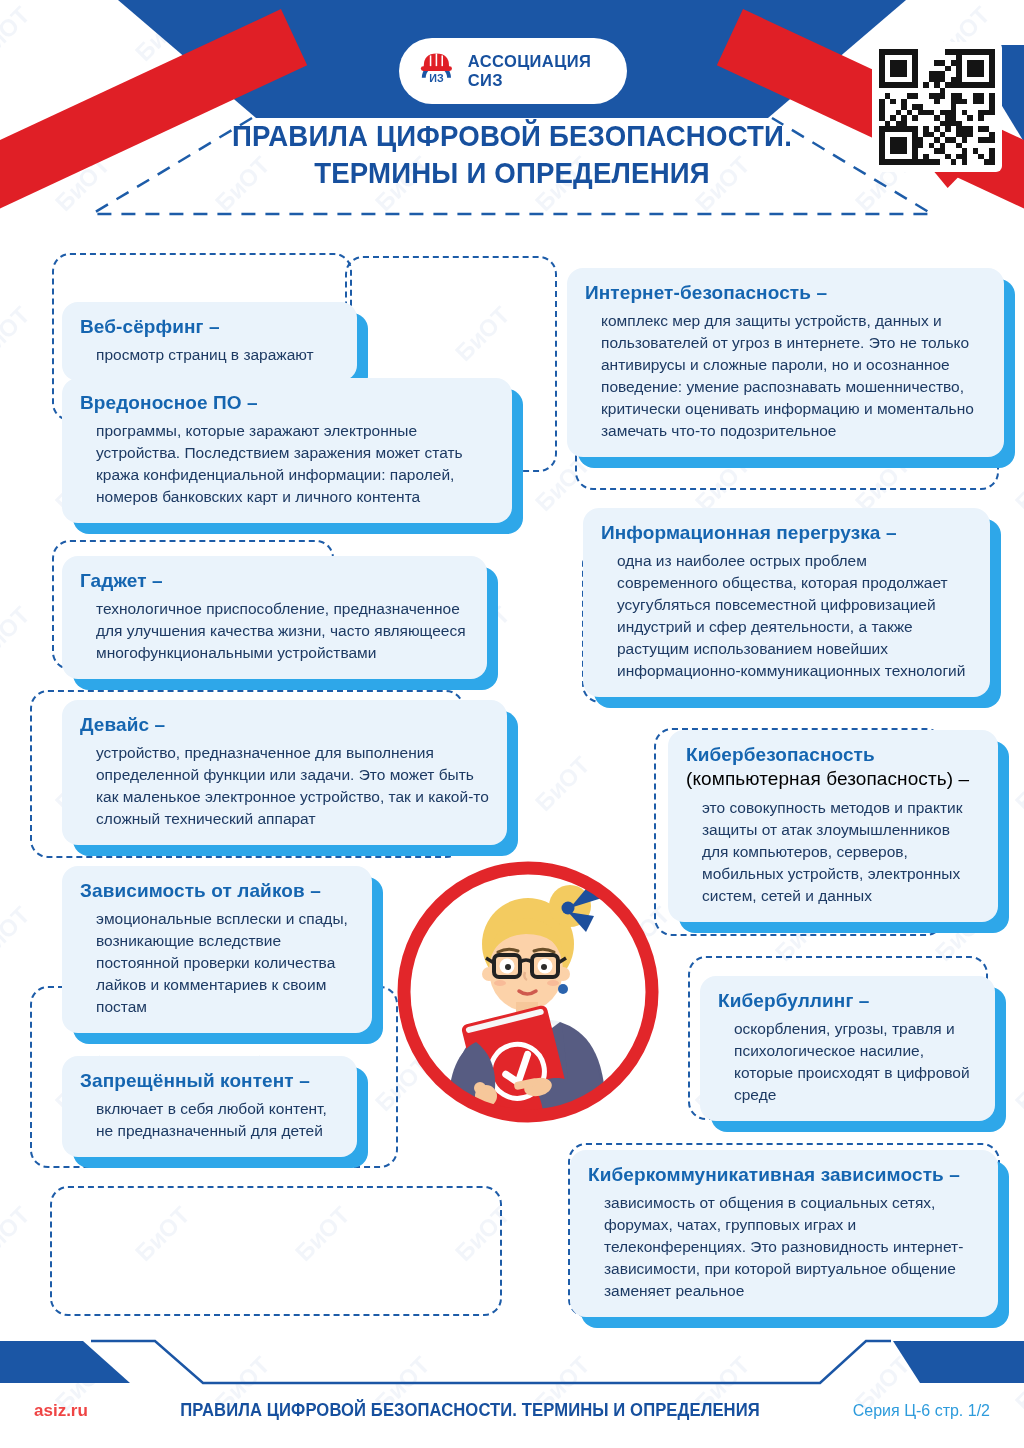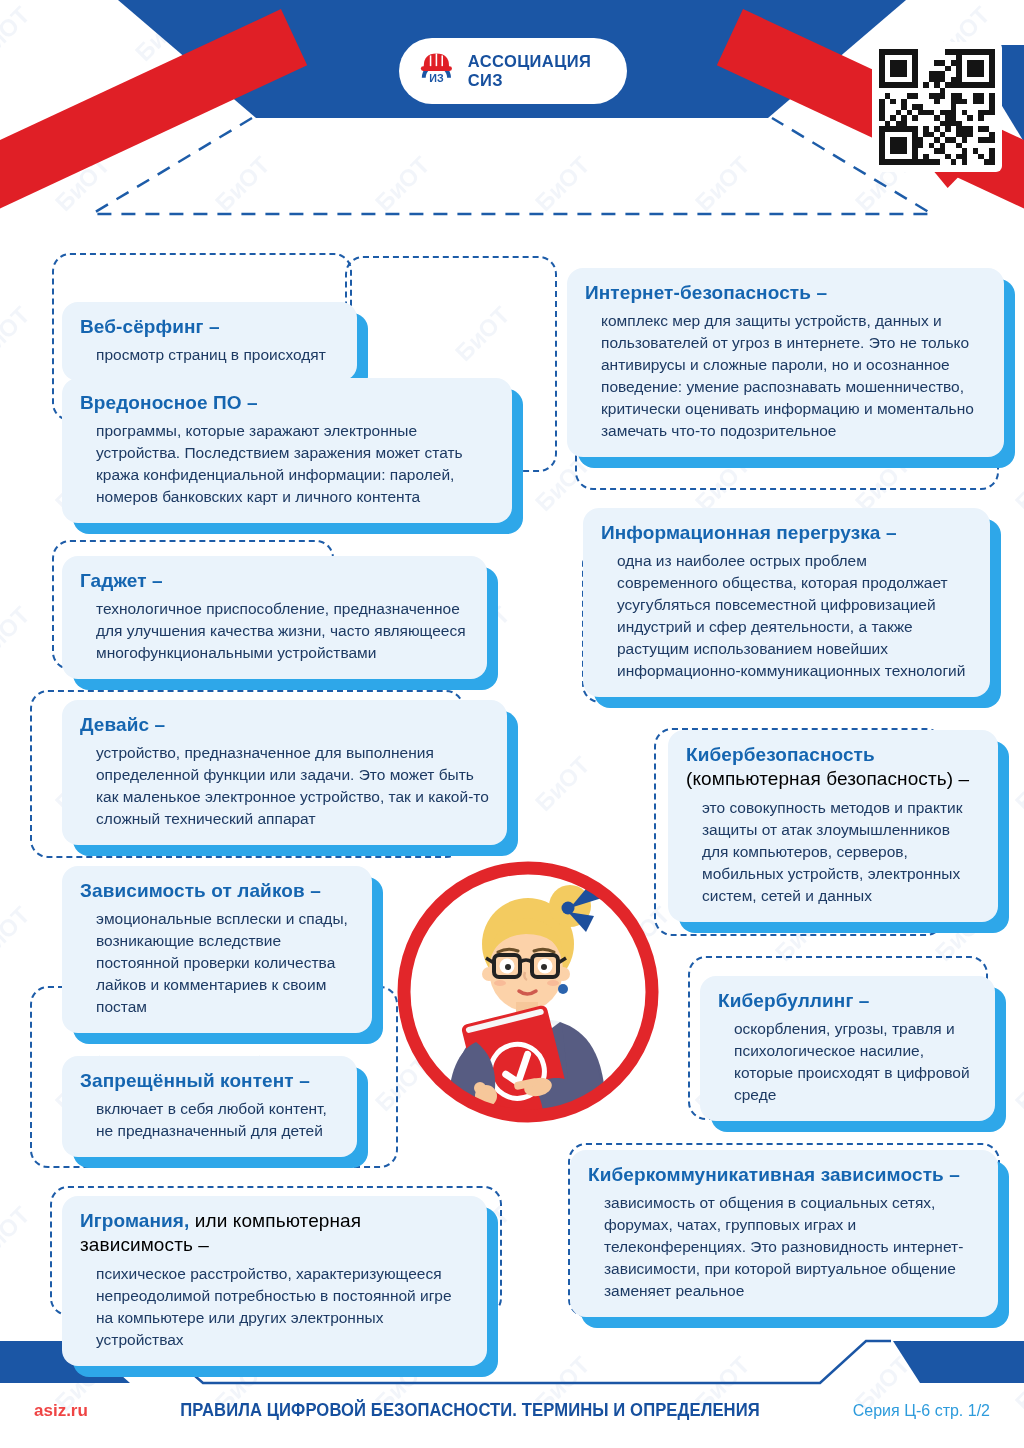--- a/index.html
+++ b/index.html
@@ -613,20 +613,24 @@
         <div></div>
         <div class="m"></div>
         <div></div>
         <div></div>
         <div></div>
         <div class="m"></div>
         <div class="m"></div>
       </div>
   </div>
 
+  <div id="title-block">
+    <div class="title-line">ПРАВИЛА ЦИФРОВОЙ БЕЗОПАСНОСТИ.</div>
+    <div class="title-line">ТЕРМИНЫ И ОПРЕДЕЛЕНИЯ</div>
+  </div>
 
   <svg id="illustration" width="272" height="272" viewBox="0 0 272 272">
     <defs>
         <clipPath id="circ">
           <circle cx="136" cy="136" r="119"></circle>
         </clipPath>
       </defs>
     <circle cx="136" cy="136" r="124" fill="#ffffff"></circle>
     <g clip-path="url(#circ)">
 
@@ -702,21 +706,21 @@
     <div class="ghost" style="left: 30px; top: 690px; width: 434px; height: 168px;"></div>
     <div class="ghost" style="left: 30px; top: 986px; width: 368px; height: 182px;"></div>
     <div class="ghost" style="left: 50px; top: 1186px; width: 452px; height: 130px;"></div>
     <div class="ghost" style="left: 575px; top: 320px; width: 424px; height: 170px;"></div>
     <div class="ghost" style="left: 582px; top: 545px; width: 362px; height: 158px;"></div>
     <div class="ghost" style="left: 654px; top: 728px; width: 290px; height: 208px;"></div>
     <div class="ghost" style="left: 688px; top: 956px; width: 300px; height: 164px;"></div>
     <div class="ghost" style="left: 568px; top: 1143px; width: 432px; height: 174px;"></div>
     <div class="card" style="left: 62px; top: 268px; width: 295px; margin-top: 34px;">
       <div class="term"><span>Веб-сёрфинг –</span></div>
-      <div class="definition">просмотр страниц в происходят</div>
+      <div class="definition">просмотр страниц в заражают</div>
     </div>
     <div class="card" style="left: 62px; top: 378px; width: 450px;">
       <div class="term"><span>Вредоносное ПО –</span></div>
       <div class="definition">программы, которые заражают электронные устройства. Последствием заражения может стать кража конфиденциальной информации: паролей, номеров банковских карт и личного контента</div>
     </div>
     <div class="card" style="left: 62px; top: 556px; width: 425px;">
       <div class="term"><span>Гаджет –</span></div>
       <div class="definition">технологичное приспособление, предназначенное для улучшения качества жизни, часто являющееся многофункциональными устройствами</div>
     </div>
     <div class="card" style="left: 62px; top: 700px; width: 445px;">
@@ -724,24 +728,20 @@
       <div class="definition">устройство, предназначенное для выполнения определенной функции или задачи. Это может быть как маленькое электронное устройство, так и какой-то сложный технический аппарат</div>
     </div>
     <div class="card" style="left: 62px; top: 866px; width: 310px;">
       <div class="term"><span>Зависимость от лайков –</span></div>
       <div class="definition">эмоциональные всплески и спады, возникающие вследствие постоянной проверки количества лайков и комментариев к своим постам</div>
     </div>
     <div class="card" style="left: 62px; top: 1056px; width: 295px;">
       <div class="term"><span>Запрещённый контент –</span></div>
       <div class="definition">включает в себя любой контент, не предназначенный для детей</div>
     </div>
-    <div class="card" style="left: 62px; top: 1196px; width: 425px;">
-      <div class="term"><span>Игромания,</span> <span class="suffix">или компьютерная зависимость –</span></div>
-      <div class="definition">психическое расстройство, характеризующееся непреодолимой потребностью в постоянной игре на компьютере или других электронных устройствах</div>
-    </div>
     <div class="card" style="left: 567px; top: 268px; width: 437px;">
       <div class="term"><span>Интернет-безопасность –</span></div>
       <div class="definition">комплекс мер для защиты устройств, данных и пользователей от угроз в интернете. Это не только антивирусы и сложные пароли, но и осознанное поведение: умение распознавать мошенничество, критически оценивать информацию и моментально замечать что-то подозрительное</div>
     </div>
     <div class="card" style="left: 583px; top: 508px; width: 407px;">
       <div class="term"><span>Информационная перегрузка –</span></div>
       <div class="definition">одна из наиболее острых проблем современного общества, которая продолжает усугубляться повсеместной цифровизацией индустрий и сфер деятельности, а также растущим использованием новейших информационно-коммуникационных технологий</div>
     </div>
     <div class="card" style="left: 668px; top: 730px; width: 330px;">
       <div class="term"><span>Кибербезопасность</span><span class="suffix block">(компьютерная безопасность) –</span></div>

